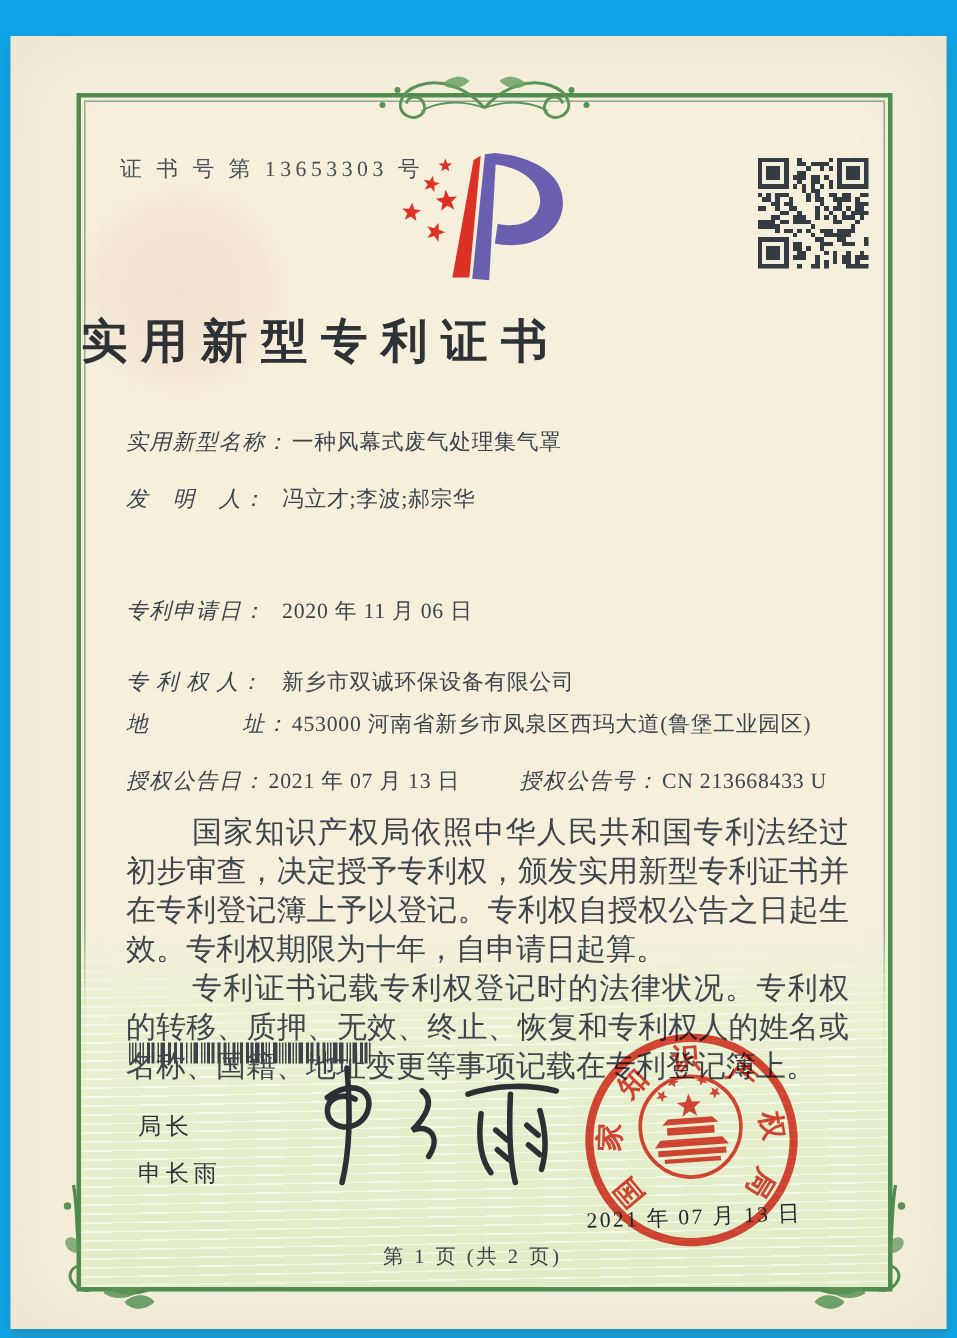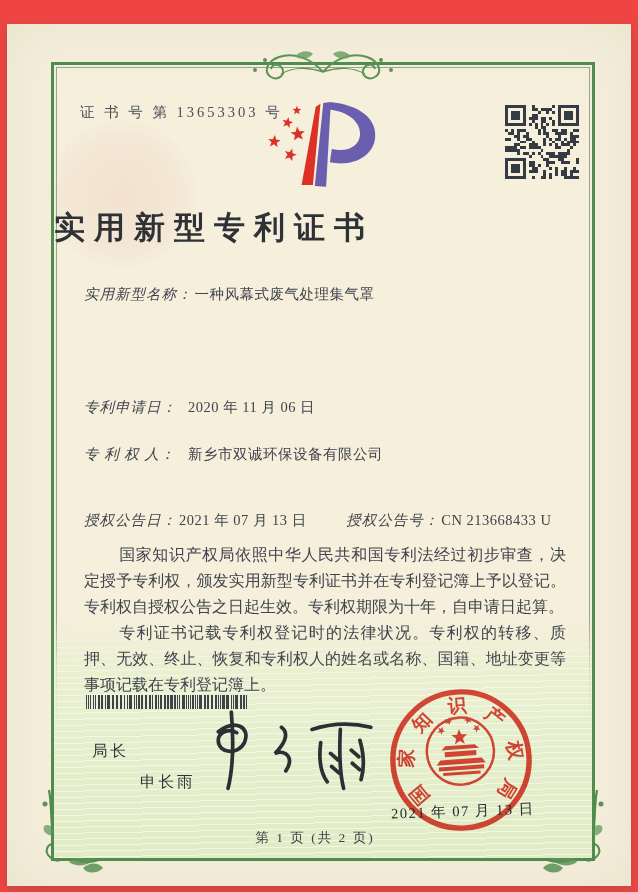--- a/index.html
+++ b/index.html
@@ -1,21 +1,21 @@
 <!DOCTYPE html>
 <html><head>
 <meta charset="utf-8">
 <style>
   html,body { margin:0; padding:0; }
   body {
     width:638px; height:892px; position:relative; overflow:hidden;
     background:#f2f2ef;
     font-family:"Liberation Serif","DejaVu Serif",serif;
   }
-  .scan { position:absolute; inset:0; background:#ef4444; }
+  .scan { position:absolute; inset:0; background:#0ea5e9; }
   .paper {
     position:absolute; left:7px; top:24px; width:624px; height:862px;
     background:#f5efdc;
     box-shadow:0 3px 8px rgba(90,85,70,.35), inset 0 0 60px rgba(205,195,165,.25);
   }
   .bleed {
     position:absolute; left:40px; top:95px; width:150px; height:150px; border-radius:50%;
     background:radial-gradient(circle, rgba(220,100,90,.10) 0%, rgba(220,100,90,.05) 55%, transparent 72%);
   }
   .frame {
@@ -47,31 +47,31 @@
     position:absolute; left:0; right:0; top:142px; margin:0; 
     font-size:31px; font-weight:700; letter-spacing:9px; color:#2e3237;
   }
   .row { position:absolute; left:30px; right:20px; font-size:14.5px; color:#3f444c; white-space:nowrap; }
   .r1{top:220px}.r2{top:258px}.r3{top:295px}.r4{top:333px}.r5{top:380px}.r6{top:408px}.r7{top:446px}
   .lbl { display:inline-block; min-width:102px; letter-spacing:1px;font-style:italic; }
   .val { margin-left:2px; letter-spacing:.5px; }
   .col2 { margin-left:36px;text-align:center; }
   .paras {
     position:absolute; left:30px; top:477px; width:482px;
-    font-size:16px; line-height:26px; color:#40454d; text-align:justify;
+    font-size:20px; line-height:26px; color:#40454d; text-align:justify;
   }
   .paras p { margin:0; text-indent:2.2em; }
 
   .barcode { position:absolute; left:32px; top:630px; width:172px; height:14px; display:flex; align-items:stretch; }
   .barcode span { background:#3d4348; display:block; height:100%; }
 
   .sig-title { position:absolute; left:38px; top:676px; font-size:15.5px; letter-spacing:3px; color:#2e3338;
                font-family:"Liberation Sans","DejaVu Sans",sans-serif; }
   .sig-name  { position:absolute; left:38px; top:707px; font-size:15.5px; letter-spacing:3px; color:#2e3338;
-               font-family:"Liberation Sans","DejaVu Sans",sans-serif;margin-left:48px; }
+               font-family:"Liberation Sans","DejaVu Sans",sans-serif; }
   .sig-svg { position:absolute; left:125px; top:636px; width:218px; height:94px; }
   .sig-svg path { stroke:#2c2f33; stroke-width:3.4; fill:none; stroke-linecap:round; }
 
   .seal { position:absolute; left:333px; top:621px; width:148px; height:148px;
           transform:rotate(-4deg); mix-blend-mode:multiply; opacity:.93; }
   .seal .red { fill:#e23b2e; }
   .seal text { font-size:19px; font-weight:700; fill:#e23b2e; font-family:"Liberation Serif","DejaVu Serif",serif; }
   .seal-date { position:absolute; left:337px; top:737px; font-size:14.5px; letter-spacing:1.5px; color:#23262b;
                transform:rotate(-2deg); }
   .page-info { position:absolute; left:0; right:16px; top:764px; text-align:center;
@@ -421,25 +421,31 @@
         <polygon points="57,9 62,6 54,92 42,92" fill="#dd3126"></polygon>
         <polygon points="65,5 73,4 68,94 56,93" fill="#6a5fae"></polygon>
         <path d="M72,4 C104,7 122,22 120,42 C118,62 96,73 72,68 L74,54 C92,58 103,50 104,39 C105,26 92,14 71,12 Z" fill="#6a5fae"></path>
       </svg>
 
       <h1 class="title">实用新型专利证书</h1>
 
       <div class="row r1">
         <span class="lbl">实用新型名称：</span><span class="val">一种风幕式废气处理集气罩</span>
       </div>
+      <div class="row r2">
+        <span class="lbl">发　明　人：</span><span class="val">冯立才;李波;郝宗华</span>
+      </div>
       <div class="row r4">
         <span class="lbl">专利申请日：</span><span class="val">2020 年 11 月 06 日</span>
       </div>
       <div class="row r5">
         <span class="lbl">专 利 权 人：</span><span class="val">新乡市双诚环保设备有限公司</span>
+      </div>
+      <div class="row r6">
+        <span class="lbl">地　　　　址：</span><span class="val">453000 河南省新乡市凤泉区西玛大道(鲁堡工业园区)</span>
       </div>
       <div class="row r7">
         <span><span class="lbl" style="min-width:0">授权公告日：</span><span class="val">2021 年 07 月 13 日</span></span>
         <span class="col2"><span class="lbl" style="min-width:0">授权公告号：</span><span class="val">CN 213668433 U</span></span>
       </div>
 
       <div class="paras">
         <p>国家知识产权局依照中华人民共和国专利法经过初步审查，决定授予专利权，颁发实用新型专利证书并在专利登记簿上予以登记。专利权自授权公告之日起生效。专利权期限为十年，自申请日起算。</p>
         <p>专利证书记载专利权登记时的法律状况。专利权的转移、质押、无效、终止、恢复和专利权人的姓名或名称、国籍、地址变更等事项记载在专利登记簿上。</p>
       </div>

